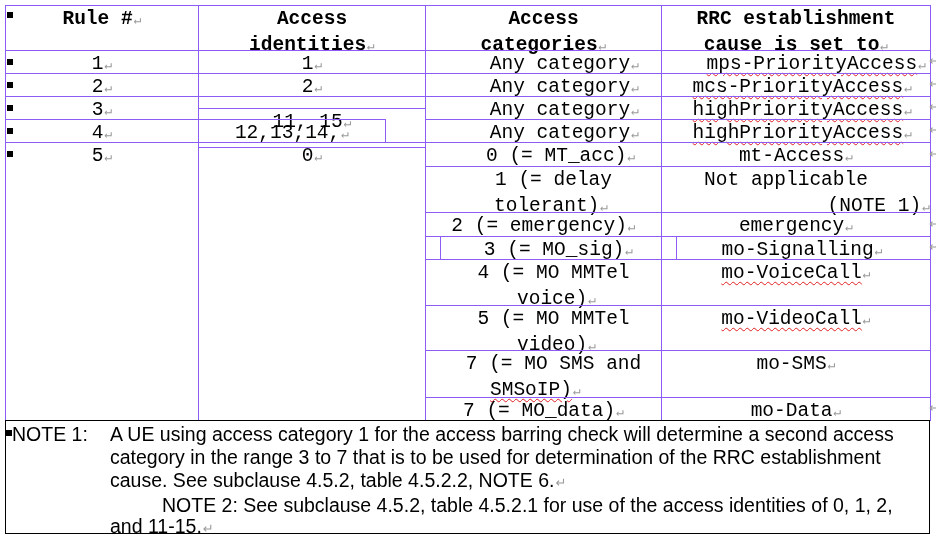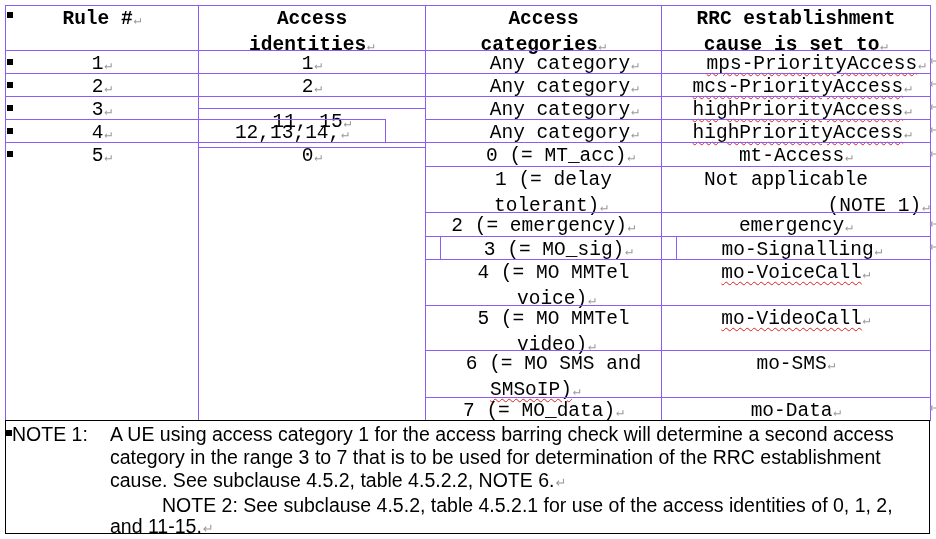--- a/index.html
+++ b/index.html
@@ -147,21 +147,21 @@
 
 <div class="cell" style="left:425px;top:305px;width:237px;height:46px;">
   <div style="padding-left:20px;"><span>5 (= MO MMTel</span></div>
   <div style="text-align:left;padding-left:91px;"><span>video)</span><span class="pm">↵</span></div>
 </div>
 <div class="cell" style="left:661px;top:305px;width:270px;height:46px;">
   <span class="squig">mo-VideoCall</span><span class="pm">↵</span>
 </div>
 
 <div class="cell" style="left:425px;top:350px;width:237px;height:48px;">
-  <div style="padding-left:20px;"><span>6 (= MO SMS and</span></div>
+  <div style="padding-left:20px;"><span>7 (= MO SMS and</span></div>
   <div style="text-align:left;padding-left:64px;"><span class="squig">SMSoIP)</span><span class="pm">↵</span></div>
 </div>
 <div class="cell" style="left:661px;top:350px;width:270px;height:48px;">
   <span>mo-SMS</span><span class="pm">↵</span>
 </div>
 
 <div class="cell" style="left:425px;top:397px;width:237px;height:24px;">
   <span>7 (= MO_data)</span><span class="pm">↵</span>
 </div>
 <div class="cell" style="left:661px;top:397px;width:270px;height:24px;">

